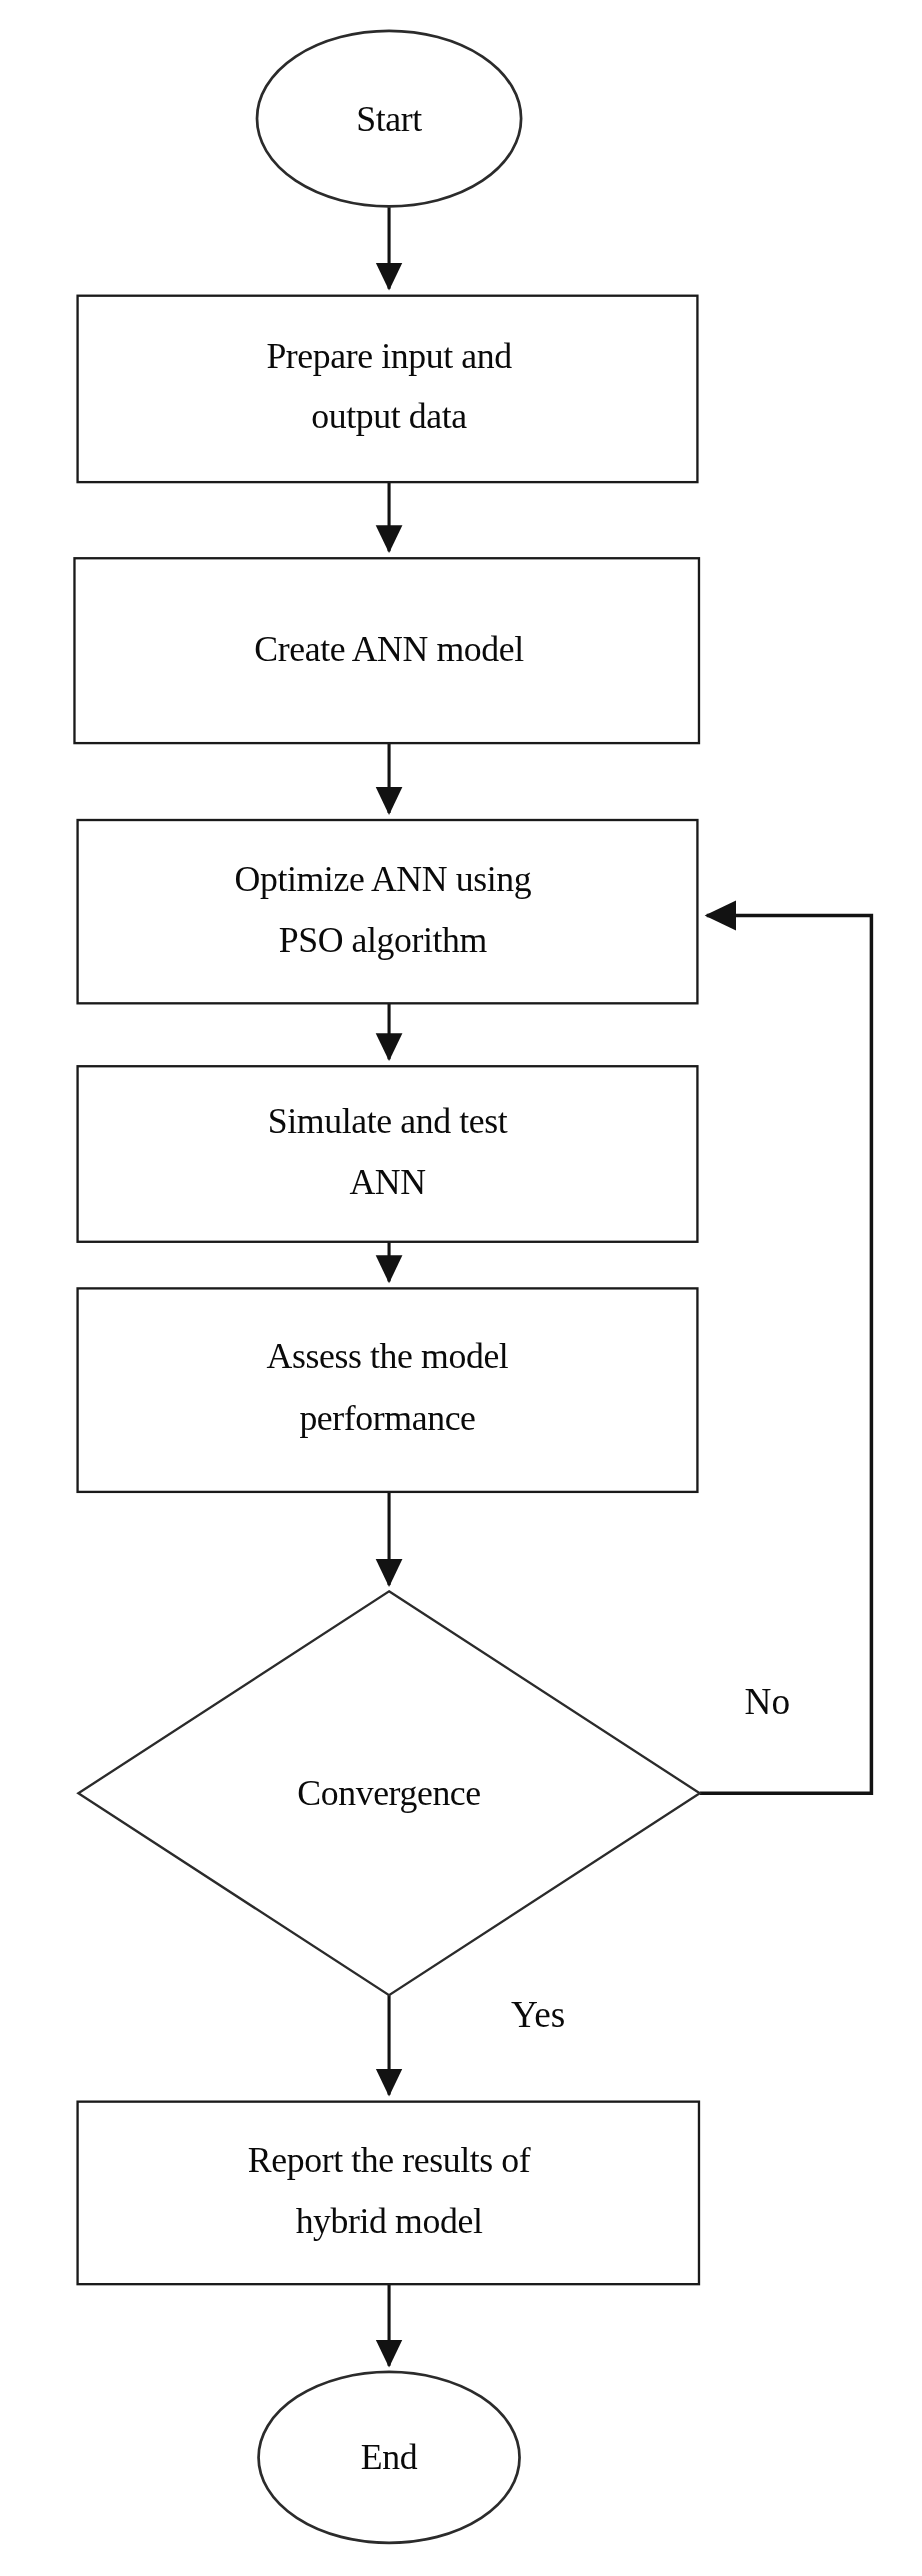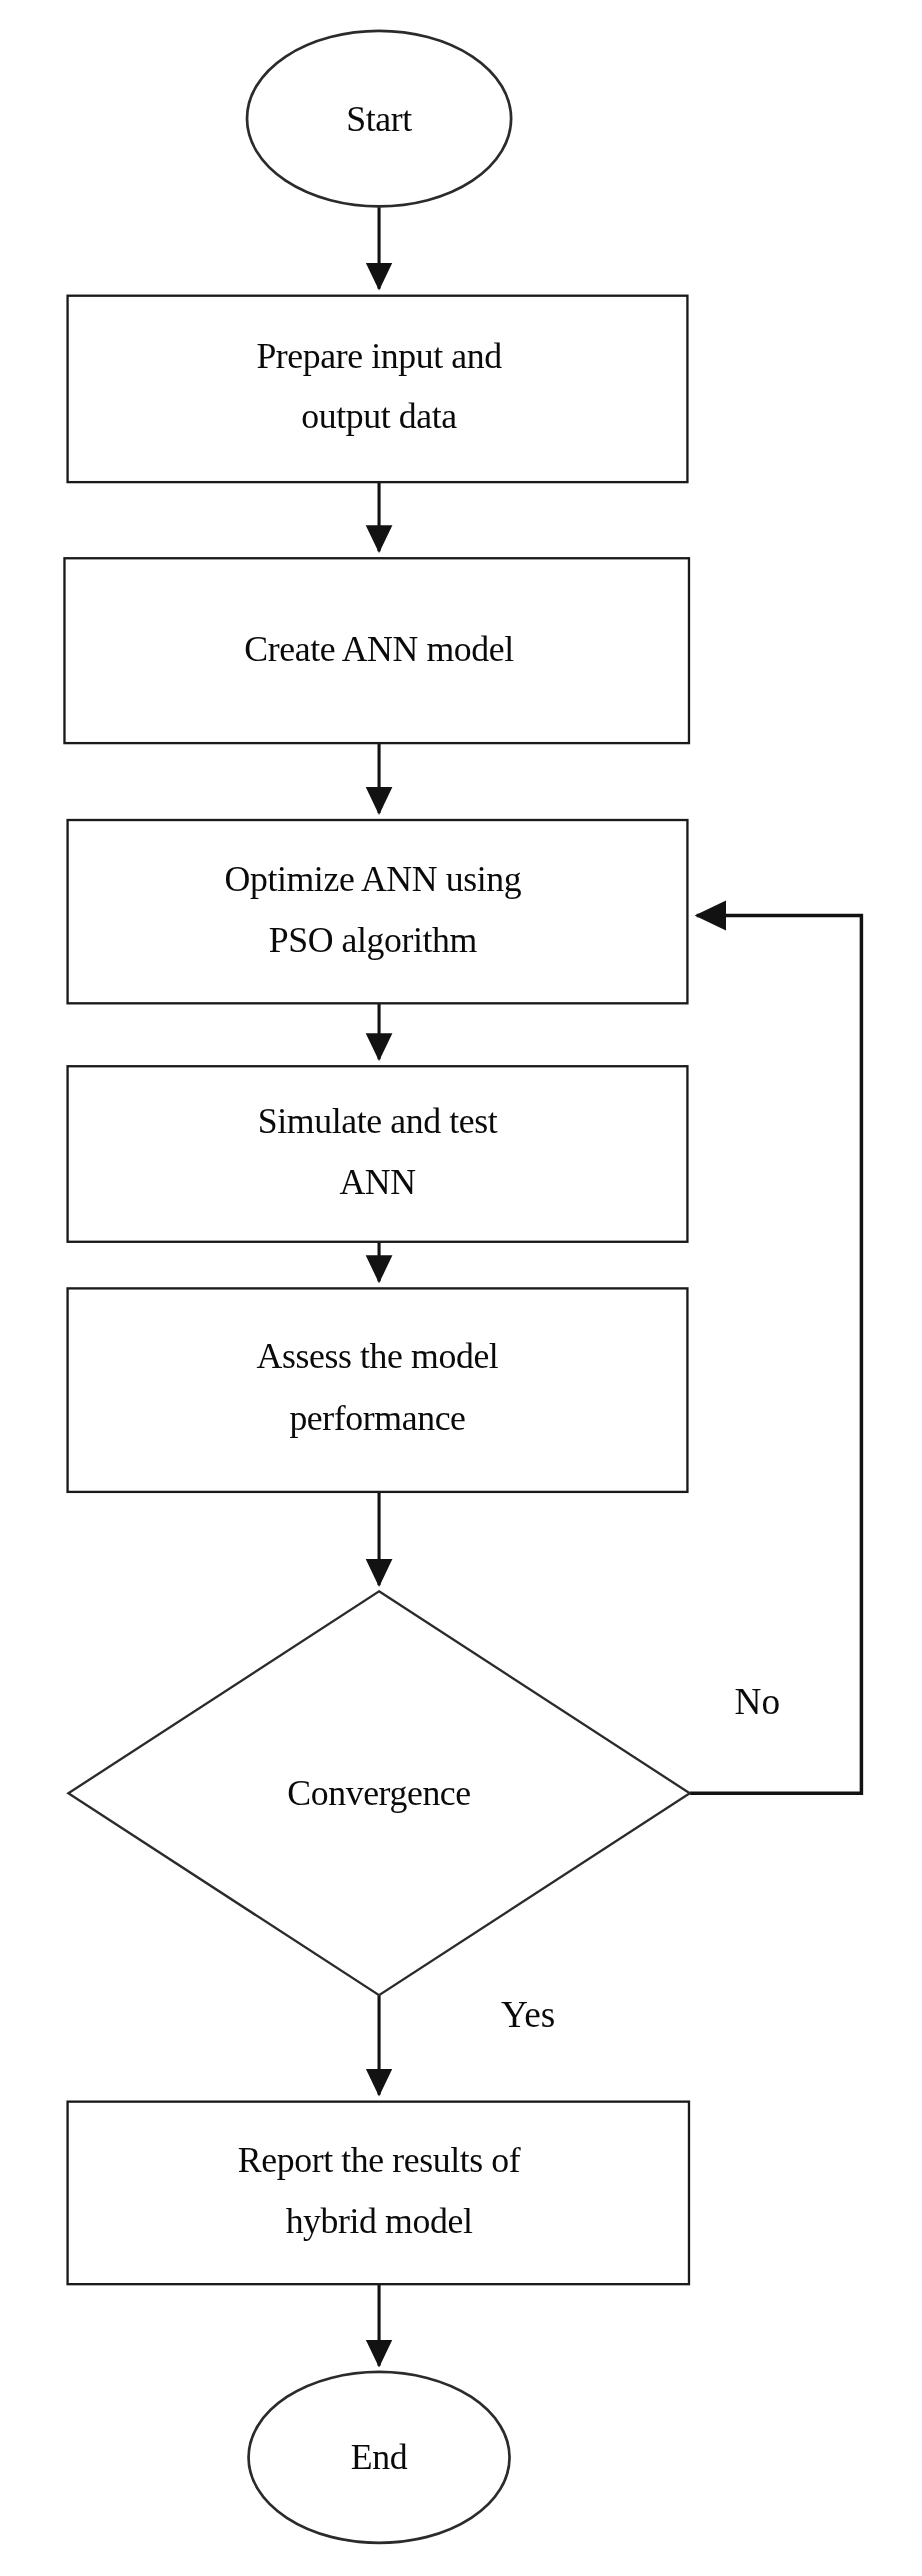--- a/index.html
+++ b/index.html
@@ -12,20 +12,21 @@
     width: 922px;
     height: 2576px;
     font-family: "Liberation Serif", "DejaVu Serif", serif;
     overflow: hidden;
   }
   #flowchart-root {
     position: relative;
     width: 816px;
     height: 2576px;
     background: #ffffff;
+    margin-left: 10px;
   }
   svg#flow-svg {
     position: absolute;
     top: 0;
     left: 0;
     width: 922px;
     height: 2576px;
     display: block;
   }
   .node-shape {

